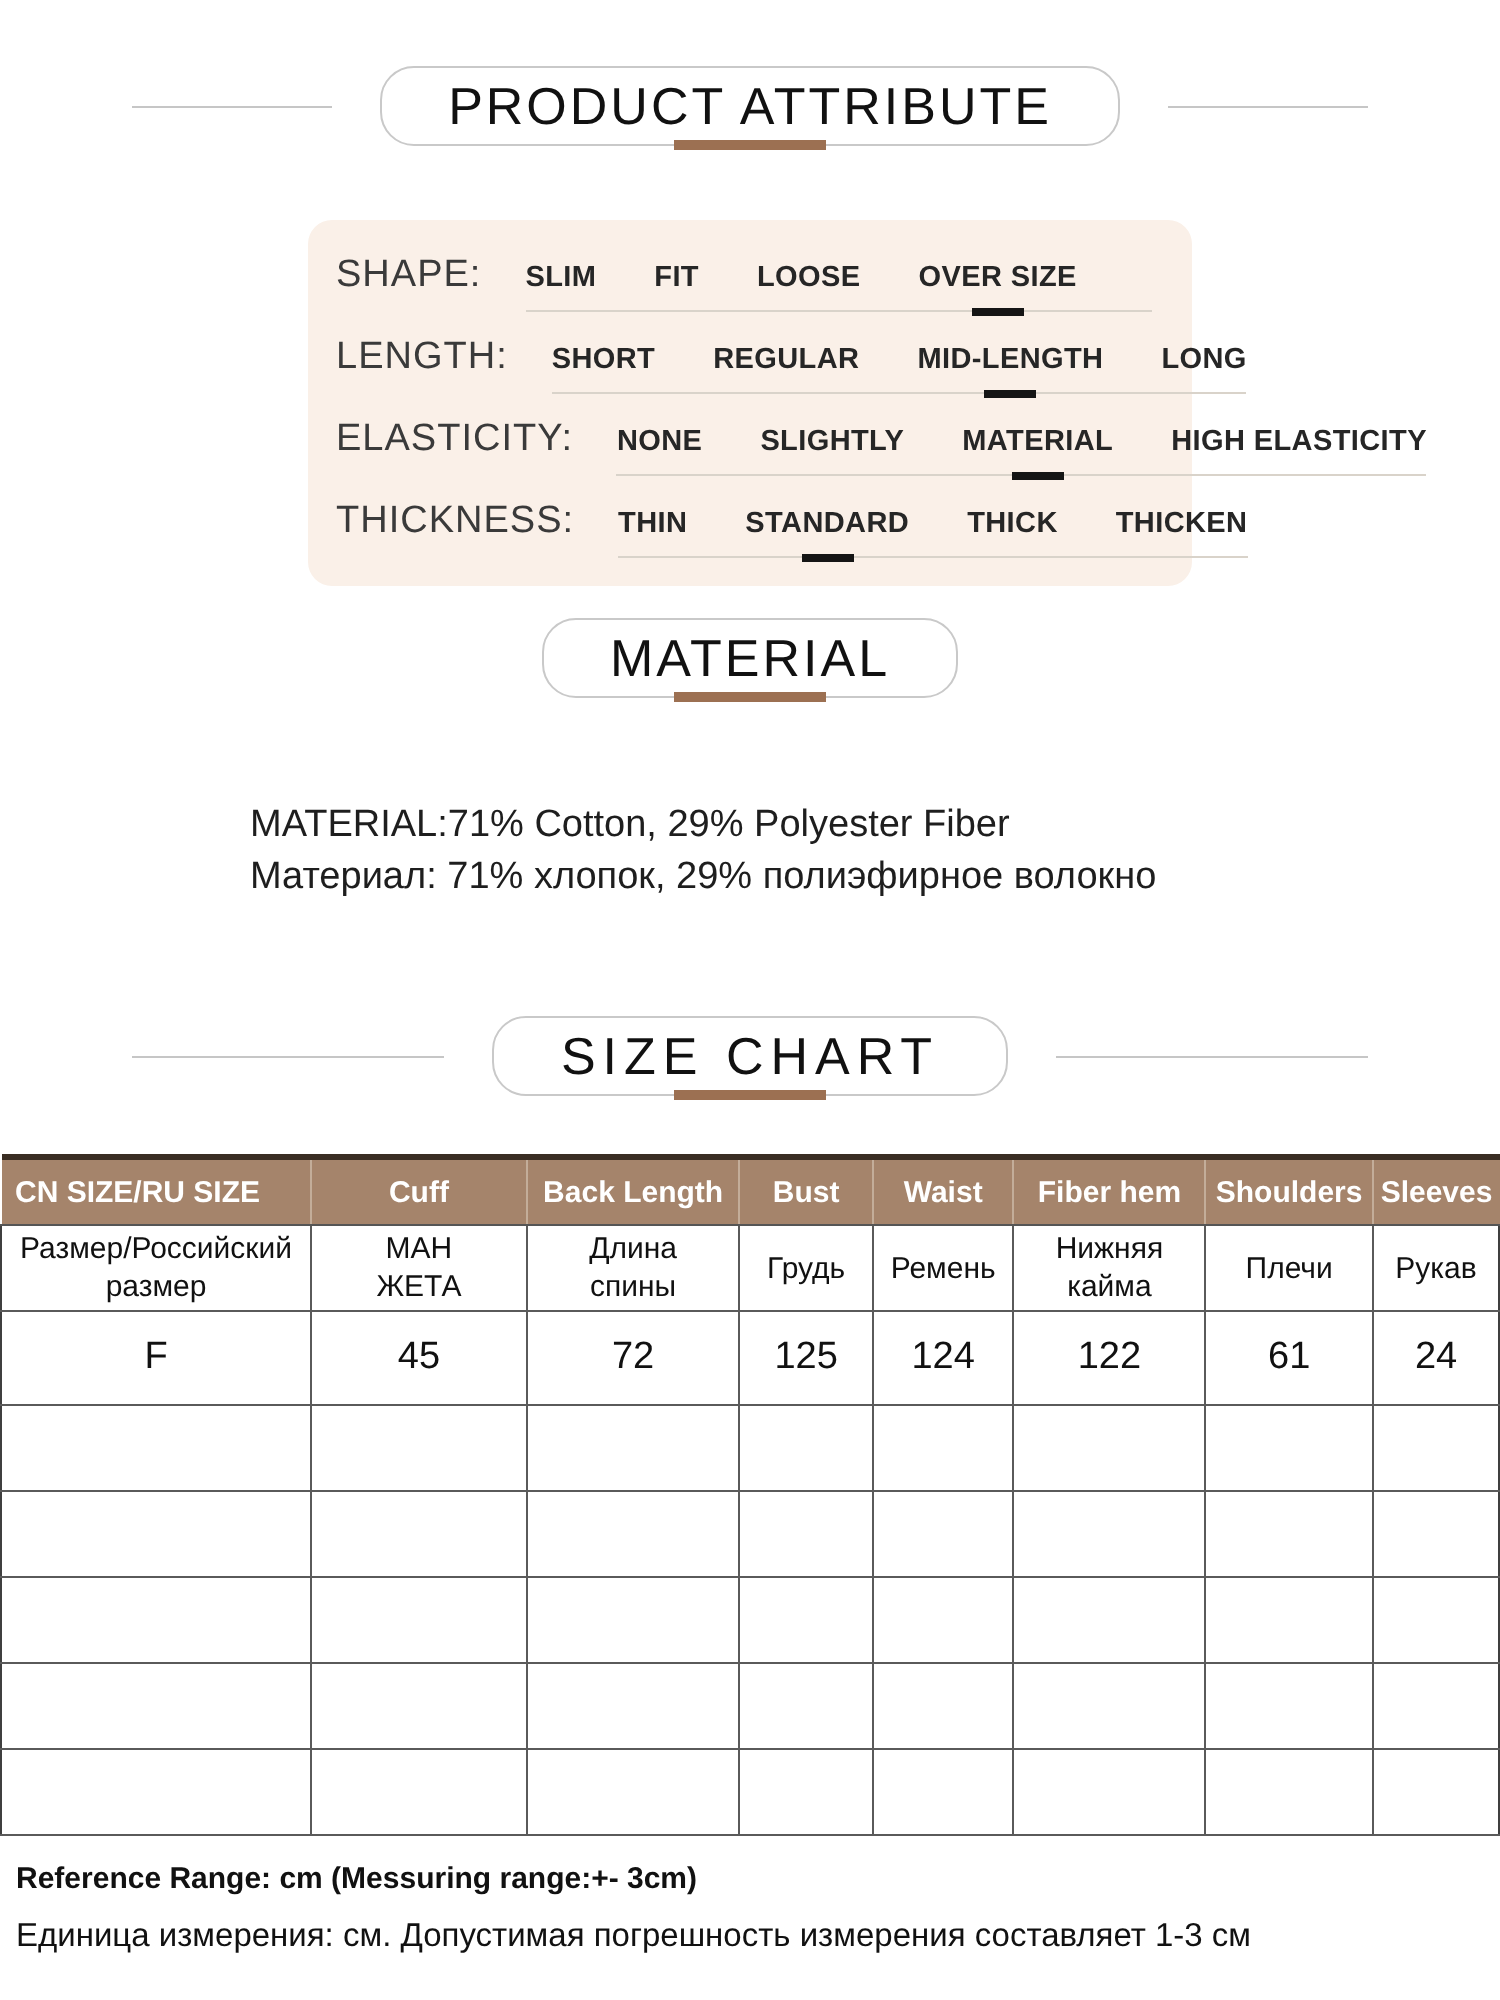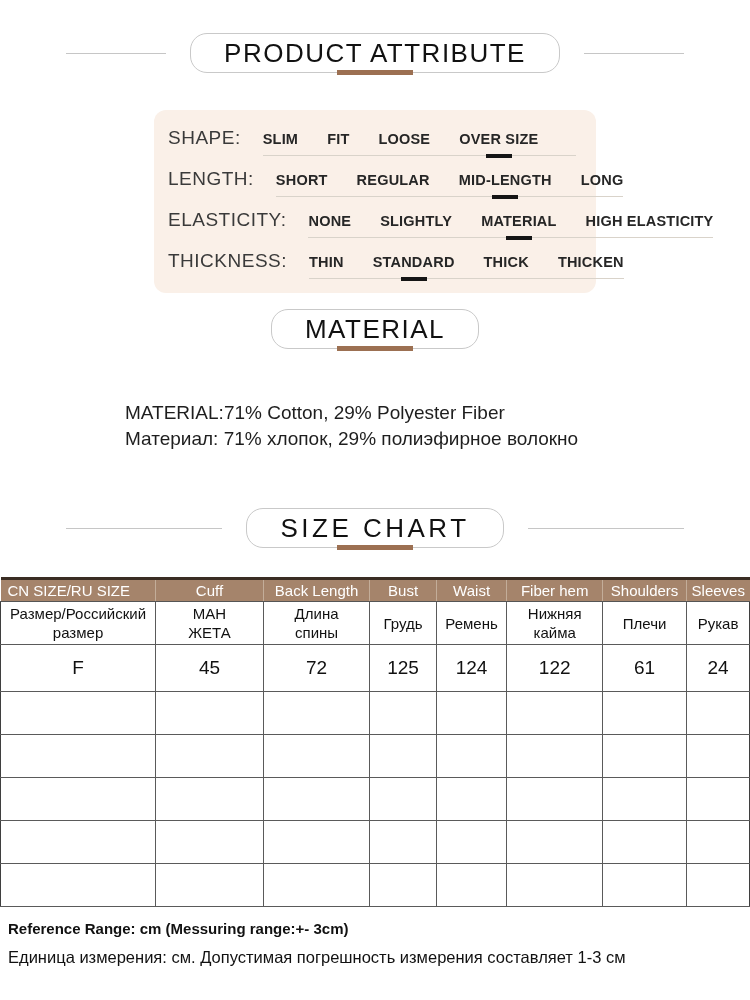--- a/index.html
+++ b/index.html
@@ -56,22 +56,22 @@
   }
   
   .material-block{margin:51px 0 0 125px;line-height:26px;}
   .material-line{font-size:19px;color:#1e1e1e;}
   
   .size-table{
     width:750px;margin-top:29px;border-collapse:collapse;table-layout:fixed;
     border-top:3px solid #3a2d23;
   }
   .size-table th{
-    background:var(--table-header-bg);color:#ffffff;font-size:15px;font-weight:400;
-    height:23px;text-align:center;border-left:1px solid #c3ad99;
+    background:var(--table-header-bg);color:#ffffff;font-size:15px;font-weight:700;
+    height:34px;text-align:center;border-left:1px solid #c3ad99;
     border-bottom:1px solid #555;padding:0 2px;overflow:hidden;
   }
   .size-table th:first-child{border-left:none;text-align:left;padding-left:7px;}
   .size-table td{
     border:1px solid #5a5a5a;text-align:center;padding:0 2px;overflow:hidden;
   }
   .size-table td:first-child{border-left:1px solid #3f3f3f;}
   .size-table td:last-child{border-right:1px solid #3f3f3f;}
   tr.ru td{height:43px;font-size:15px;line-height:19px;color:#111;white-space:pre-line;}
   tr.data td{height:47px;font-size:19px;color:#111;}

